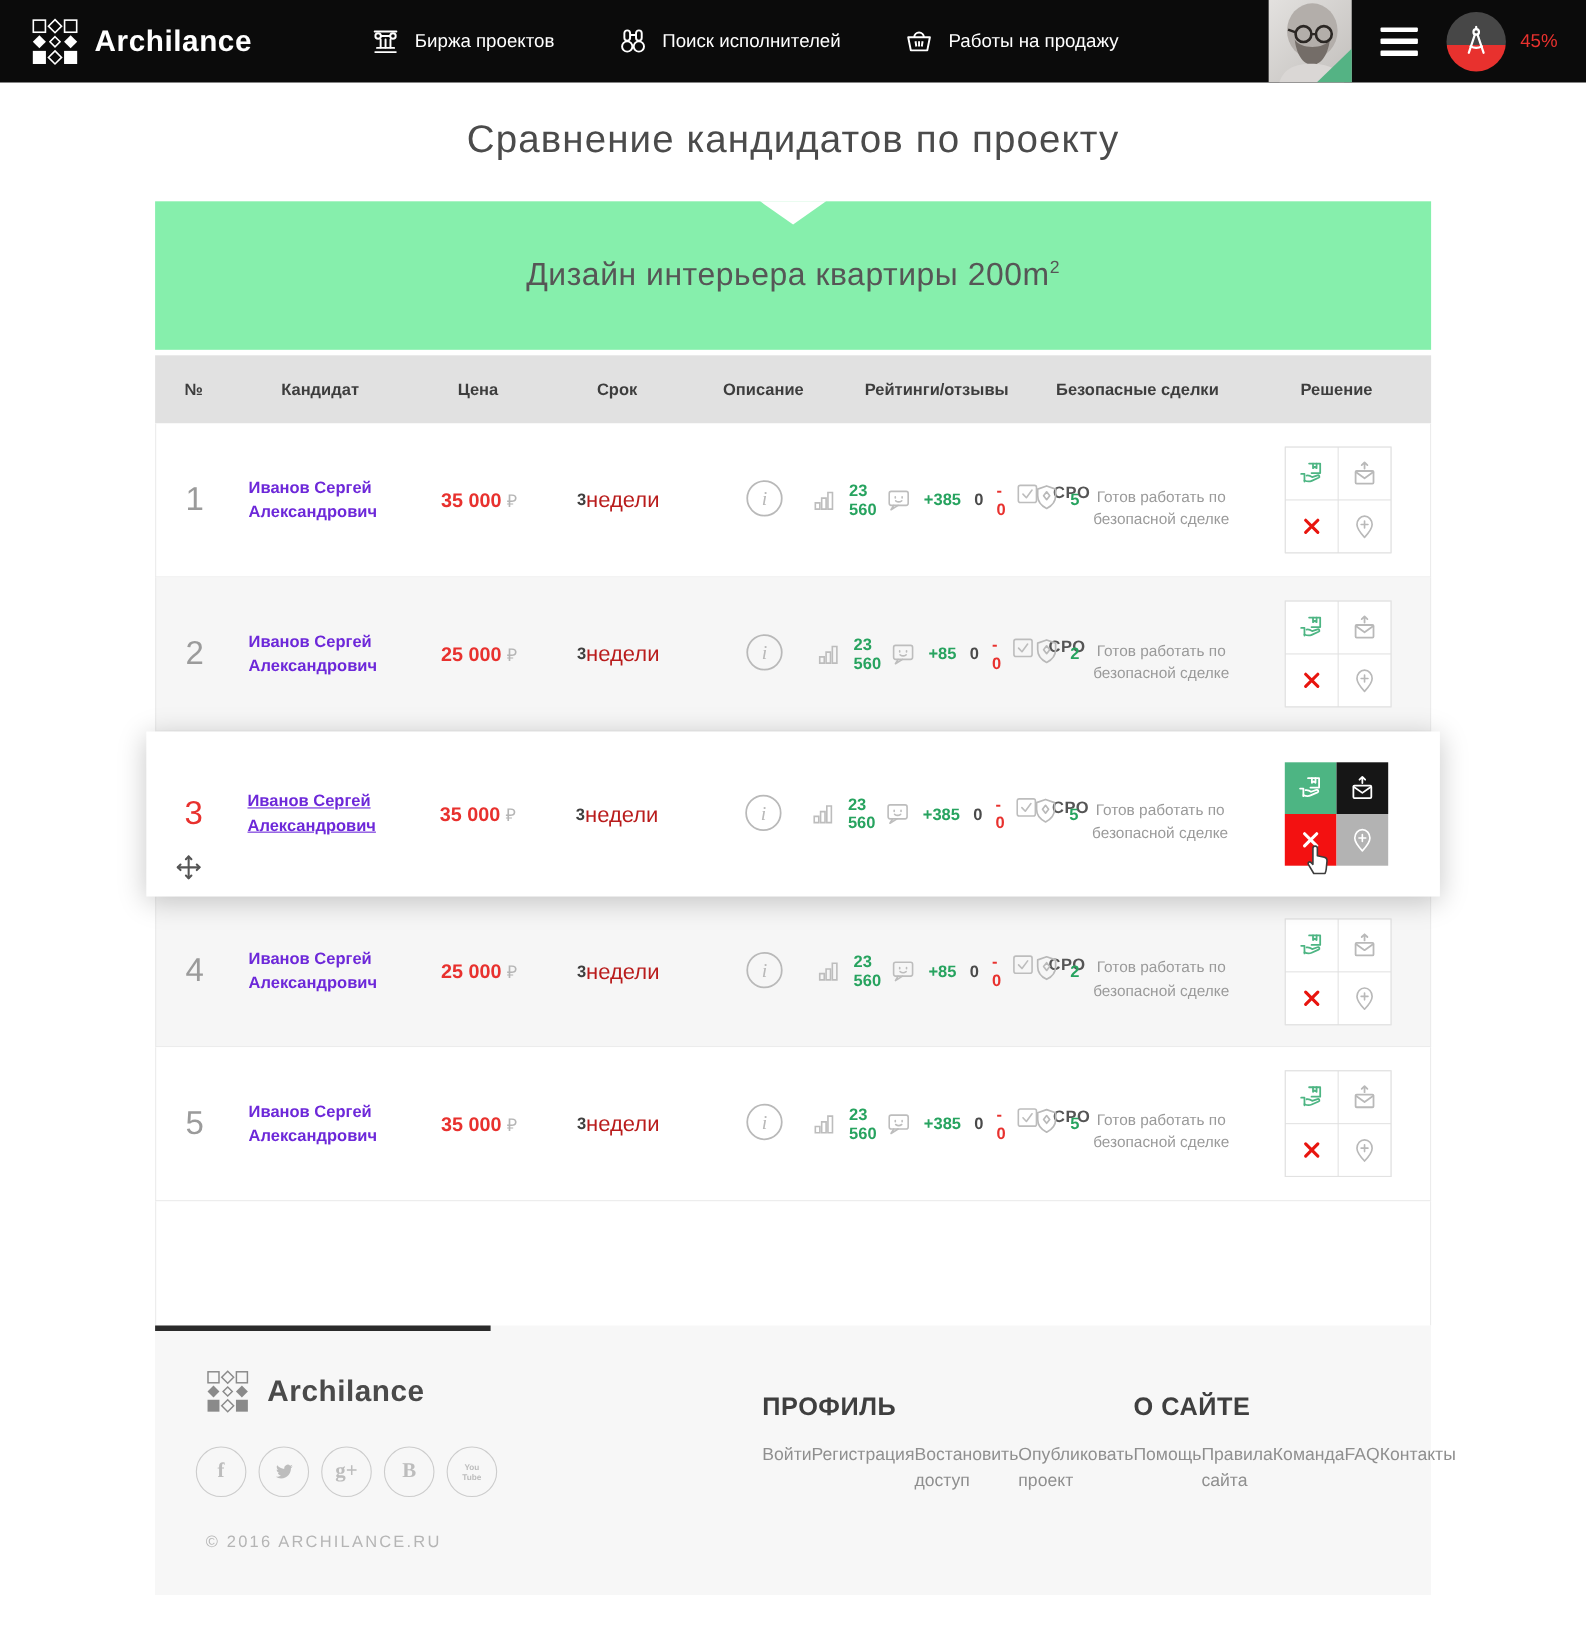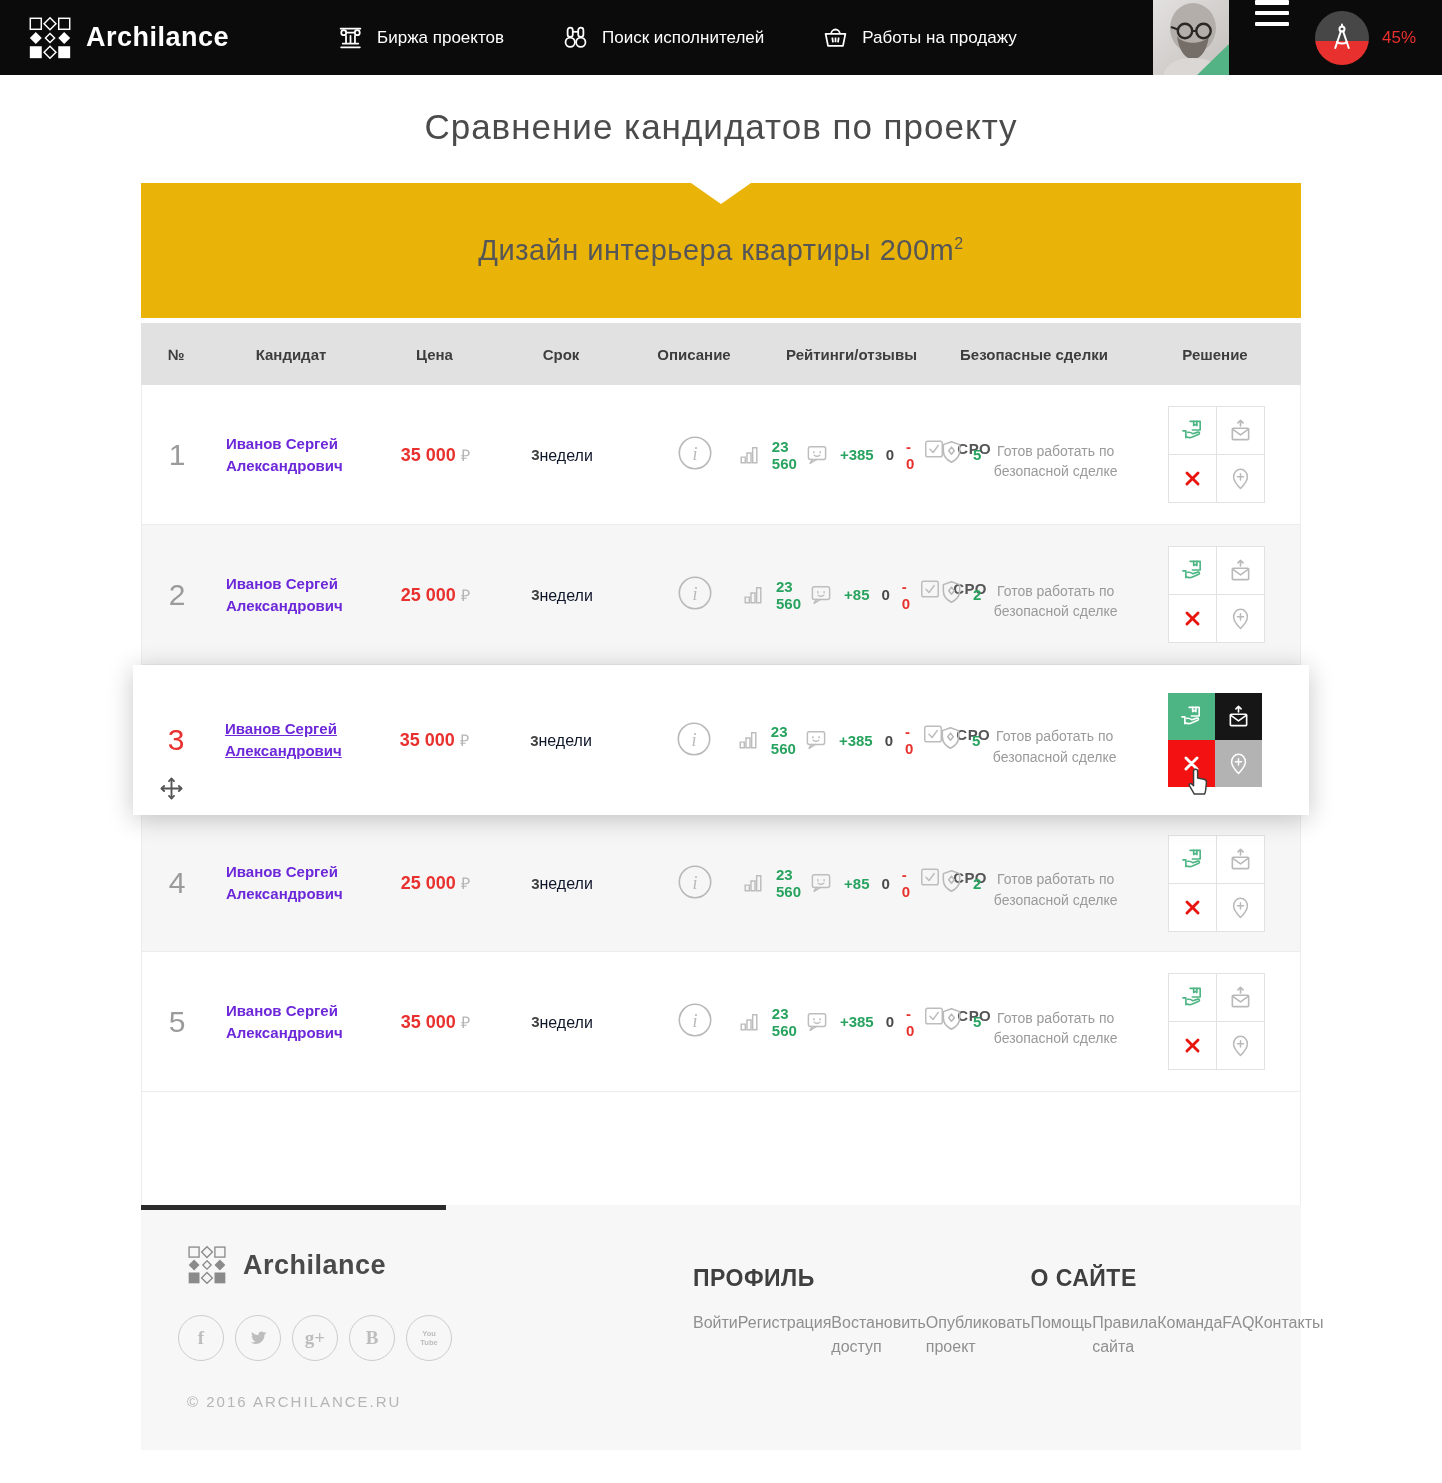--- a/index.html
+++ b/index.html
@@ -7,36 +7,36 @@
   body { height: 1483px; overflow: hidden; position: relative; }
 
   
   .topbar { height:75px; background:#0b0b0b; display:flex; align-items:center; color:#fff; }
   .brand { display:flex; align-items:center; gap:14px; padding-left:28px; cursor:pointer; }
   .brand svg { width:44px; height:44px; color:#fff; }
   .brand-name { font-size:27px; font-weight:700; letter-spacing:.5px; }
   .topnav { display:flex; gap:58px; margin-left:108px; }
   .nav-item { display:flex; align-items:center; gap:13px; font-size:17px; cursor:pointer; white-space:nowrap; }
   .nav-item svg { width:27px; height:27px; color:#fff; }
-  .top-right { margin-left:auto; display:flex; padding-right:26px;border-radius:28px; }
+  .top-right { margin-left:auto; display:flex; align-items:center; padding-right:26px;border-radius:28px; }
   .avatar { width:76px; height:75px; overflow:hidden; cursor:pointer; flex:0 0 auto; }
   .burger { margin-left:26px; width:34px; height:26px; display:flex; flex-direction:column; justify-content:space-between; cursor:pointer; background:none; border:none; }
   .burger span { display:block; height:4.5px; background:#fff; border-radius:1px; }
   .completion { display:flex; align-items:center; gap:13px; margin-left:26px; }
   .comp-circle { width:54px; height:54px; border-radius:50%; background:linear-gradient(to top, #e8312e 45%, #474747 45%); display:flex; align-items:center; justify-content:center; cursor:pointer; }
   .comp-circle svg { width:30px; height:30px; color:#fff; }
   .comp-pct { color:#e8312e; font-size:17px; }
 
   
   .page-title { text-align:center; font-size:35px; font-weight:300; color:#4b4b4b; letter-spacing:1px; padding:32px 0 0; height:108px; }
 
   .content { width:1160px; margin:0 auto; }
 
   
-  .band { position:relative; height:135px; background:#eab308; display:flex; align-items:center; justify-content:center; }
+  .band { position:relative; height:135px; background:#86efac; display:flex; align-items:center; justify-content:center; }
   .band-notch { position:absolute; top:0; left:50%; transform:translateX(-50%); width:0; height:0;
     border-left:30px solid transparent; border-right:30px solid transparent; border-top:21px solid #fff; }
   .band h2 { font-size:29px; font-weight:300; color:#565656; letter-spacing:.5px; }
   .band sup { font-size:16px; }
 
   
   .grid8 { display:grid; grid-template-columns:70px 160px 127px 126px 140px 175px 190px 172px; align-items:center; }
   .thead { background:#e1e1e1; height:62px; margin-top:5px; }
   .th { text-align:center; font-weight:700; font-size:15px; color:#3d3d3d; }
 
@@ -47,21 +47,21 @@
 
   .cell { display:flex; align-items:center; justify-content:center; }
   .cell-num { font-size:30px; font-weight:300; color:#9b9b9b; }
   .active .cell-num { color:#e8312e; }
   .cell-name { width:132px; font-size:15px; font-weight:700; color:#6d28d9; line-height:1.45; cursor:pointer; }
   .active .cell-name { text-decoration:underline; }
   .price-cell { flex-direction:row; align-items:baseline; gap:5px; }
   .price-val { font-size:18px; font-weight:700; color:#e8312e; }
   .price-cur { font-size:16px; color:#b5b5b5; }
   .term-val { font-size:15px; font-weight:700; color:#3f3f3f; }
-  .term-unit { font-size:16px; color:#0f172a; margin-top:2px; }
+  .term-unit { font-size:20px; color:#b91c1c; margin-top:2px; }
   .info-btn { background:none; border:none; cursor:pointer; color:#b9b9b9; }
   .info-btn svg { width:36px; height:36px; }
 
   .ratings { align-items:flex-start; padding-left:24px; gap:9px; }
   .rline { display:flex; align-items:center; gap:12px; font-size:15px; font-weight:700; }
   .rline .ricon { display:flex; color:#bdbdbd; }
   .rline .ricon svg { width:22px; height:22px; }
   .val-green { color:#27a35f; }
   .val-dark { color:#4a4a4a; }
   .val-red { color:#e8312e; }

